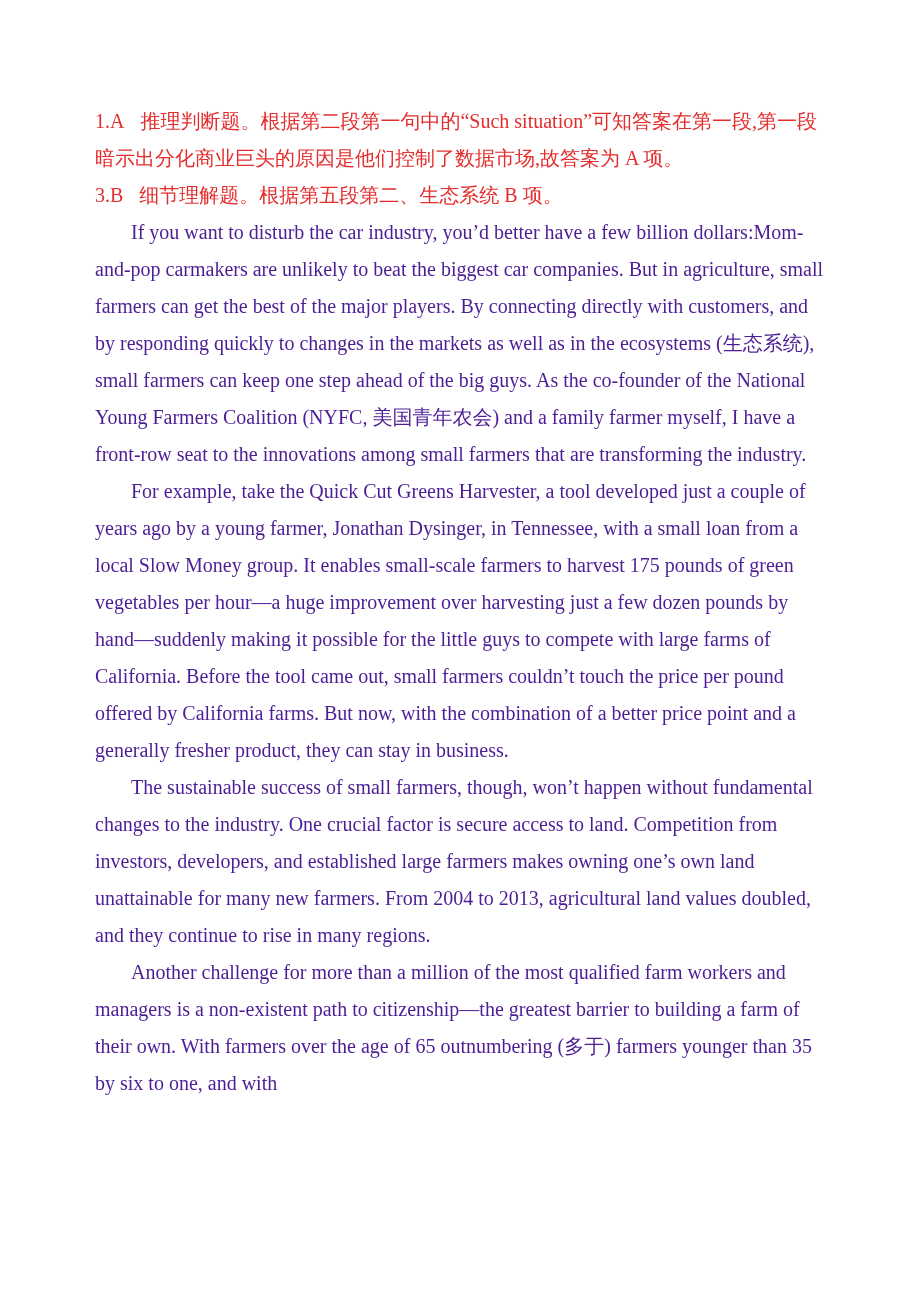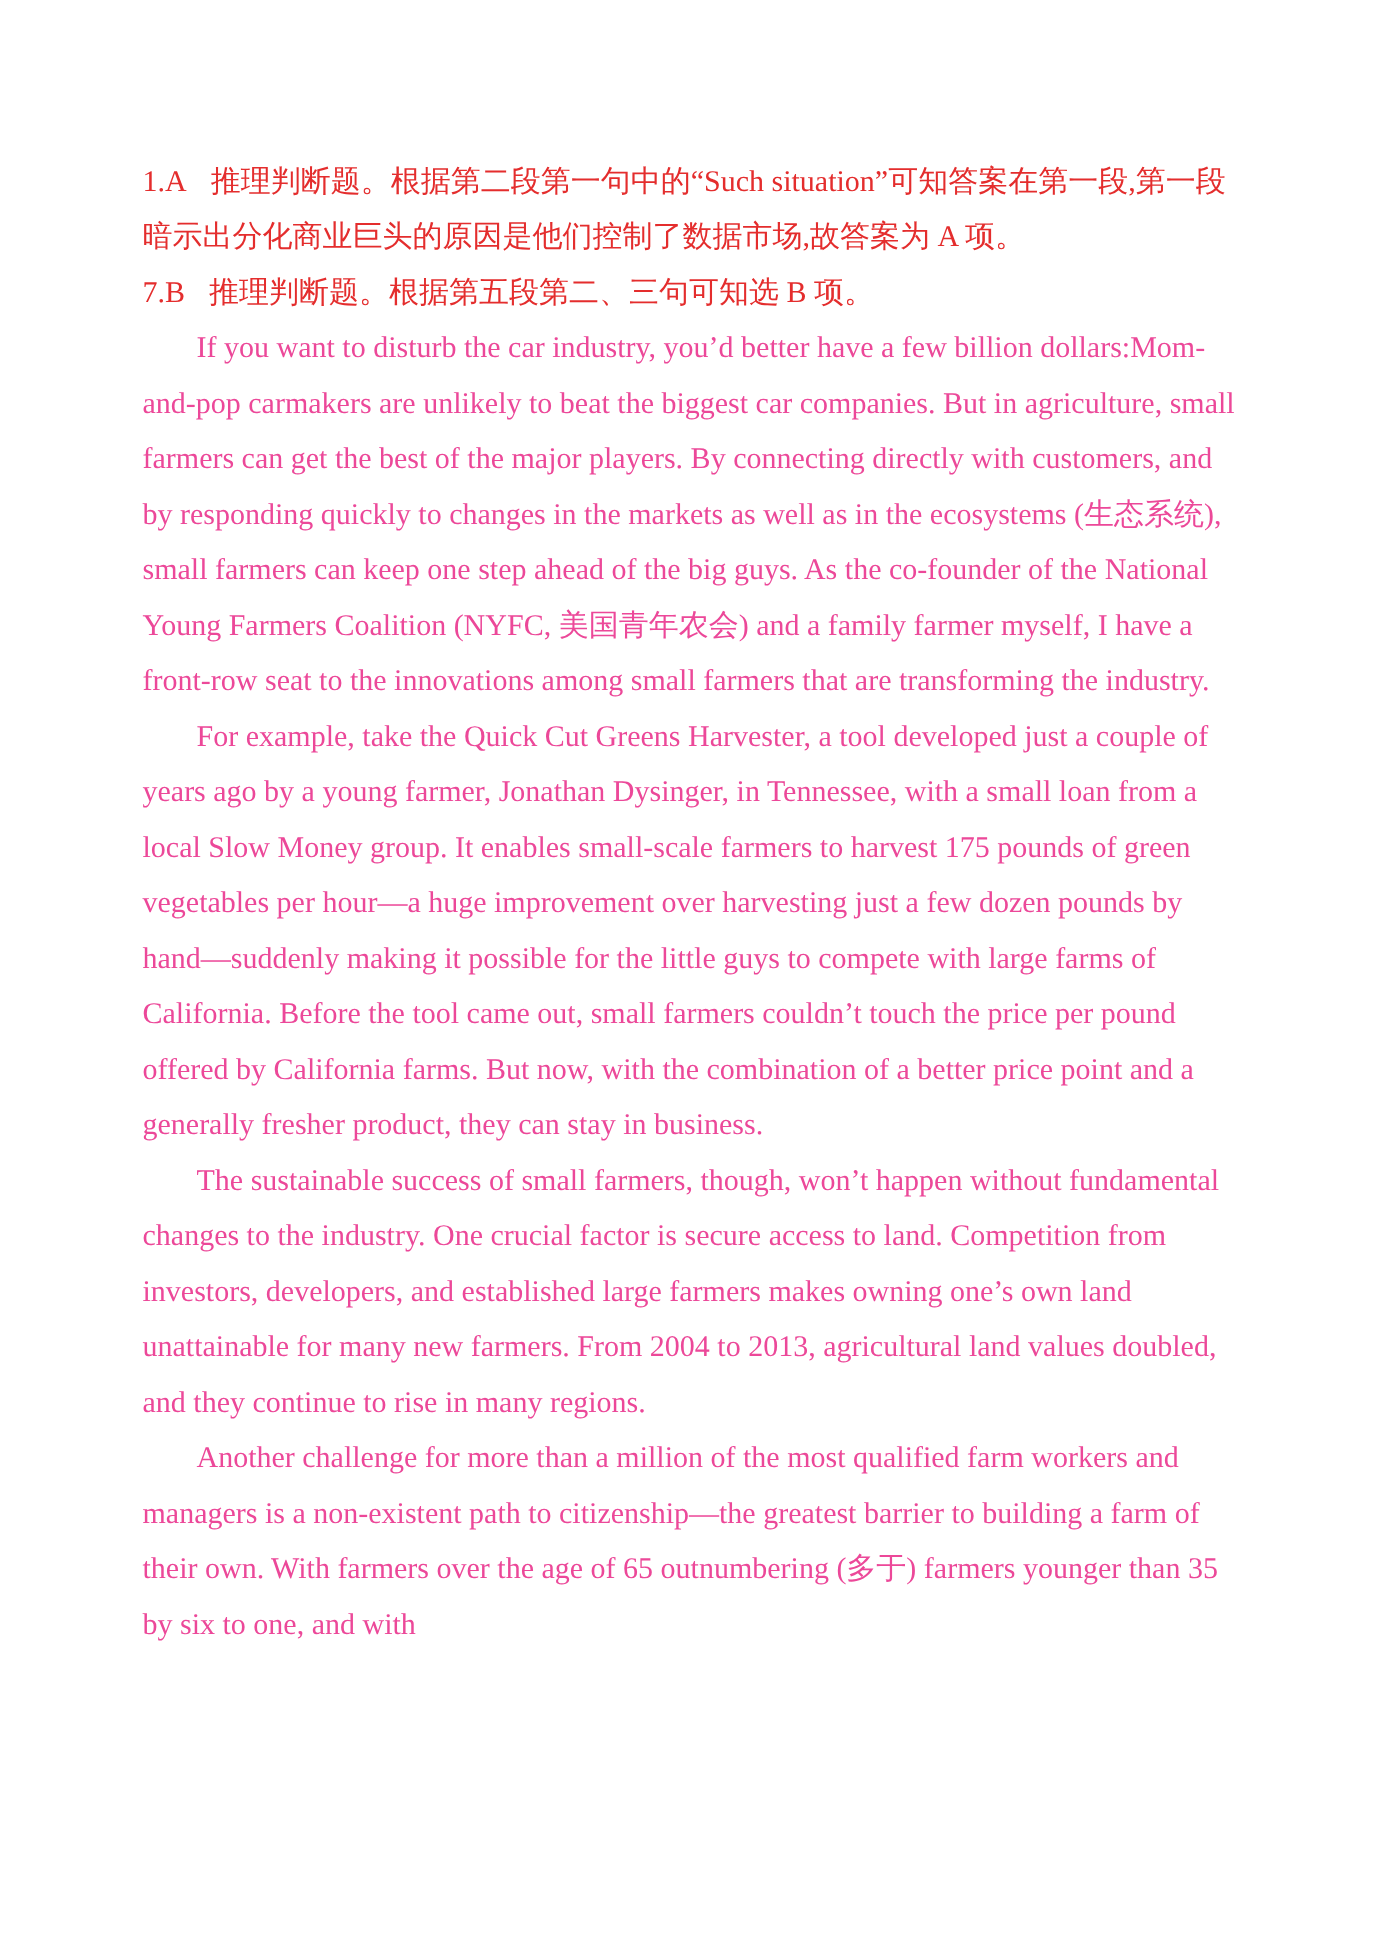--- a/index.html
+++ b/index.html
@@ -43,26 +43,26 @@
 </head>
 <body style="background: rgb(255, 255, 255);">
 
 <div class="page">
 
   <section class="answers" style="color: rgb(228, 45, 45);">
 
       <p class="answer"><span class="answer-label">1.A</span><span class="answer-text">推理判断题。根据第二段第一句中的“Such situation”可知答案在第一段,第一段暗示出分化商业巨头的原因是他们控制了数据市场,故答案为 A 项。</span></p>
 
 
-      <p class="answer"><span class="answer-label">7.B</span><span class="answer-text">推理判断题。根据第五段第二、三句可知选 B 项。</span></p>
+      <p class="answer"><span class="answer-label">3.B</span><span class="answer-text">细节理解题。根据第五段第二、生态系统 B 项。</span></p>
 
     </section>
 
 
-  <section class="passage" style="color: #ec4899;">
+  <section class="passage" style="color: #4c1d95;">
 
       <p class="para">If you want to disturb the car industry, you’d better have a few billion dollars:Mom-and-pop carmakers are unlikely to beat the biggest car companies. But in agriculture, small farmers can get the best of the major players. By connecting directly with customers, and by responding quickly to changes in the markets as well as in the ecosystems (生态系统), small farmers can keep one step ahead of the big guys. As the co-founder of the National Young Farmers Coalition (NYFC, 美国青年农会) and a family farmer myself, I have a front-row seat to the innovations among small farmers that are transforming the industry.</p>
 
       <p class="para">For example, take the Quick Cut Greens Harvester, a tool developed just a couple of years ago by a young farmer, Jonathan Dysinger, in Tennessee, with a small loan from a local Slow Money group. It enables small-scale farmers to harvest 175 pounds of green vegetables per hour—a huge improvement over harvesting just a few dozen pounds by hand—suddenly making it possible for the little guys to compete with large farms of California. Before the tool came out, small farmers couldn’t touch the price per pound offered by California farms. But now, with the combination of a better price point and a generally fresher product, they can stay in business.</p>
 
       <p class="para">The sustainable success of small farmers, though, won’t happen without fundamental changes to the industry. One crucial factor is secure access to land. Competition from investors, developers, and established large farmers makes owning one’s own land unattainable for many new farmers. From 2004 to 2013, agricultural land values doubled, and they continue to rise in many regions.</p>
 
       <p class="para">Another challenge for more than a million of the most qualified farm workers and managers is a non-existent path to citizenship—the greatest barrier to building a farm of their own. With farmers over the age of 65 outnumbering (多于) farmers younger than 35 by six to one, and with</p>
     </section>
 

